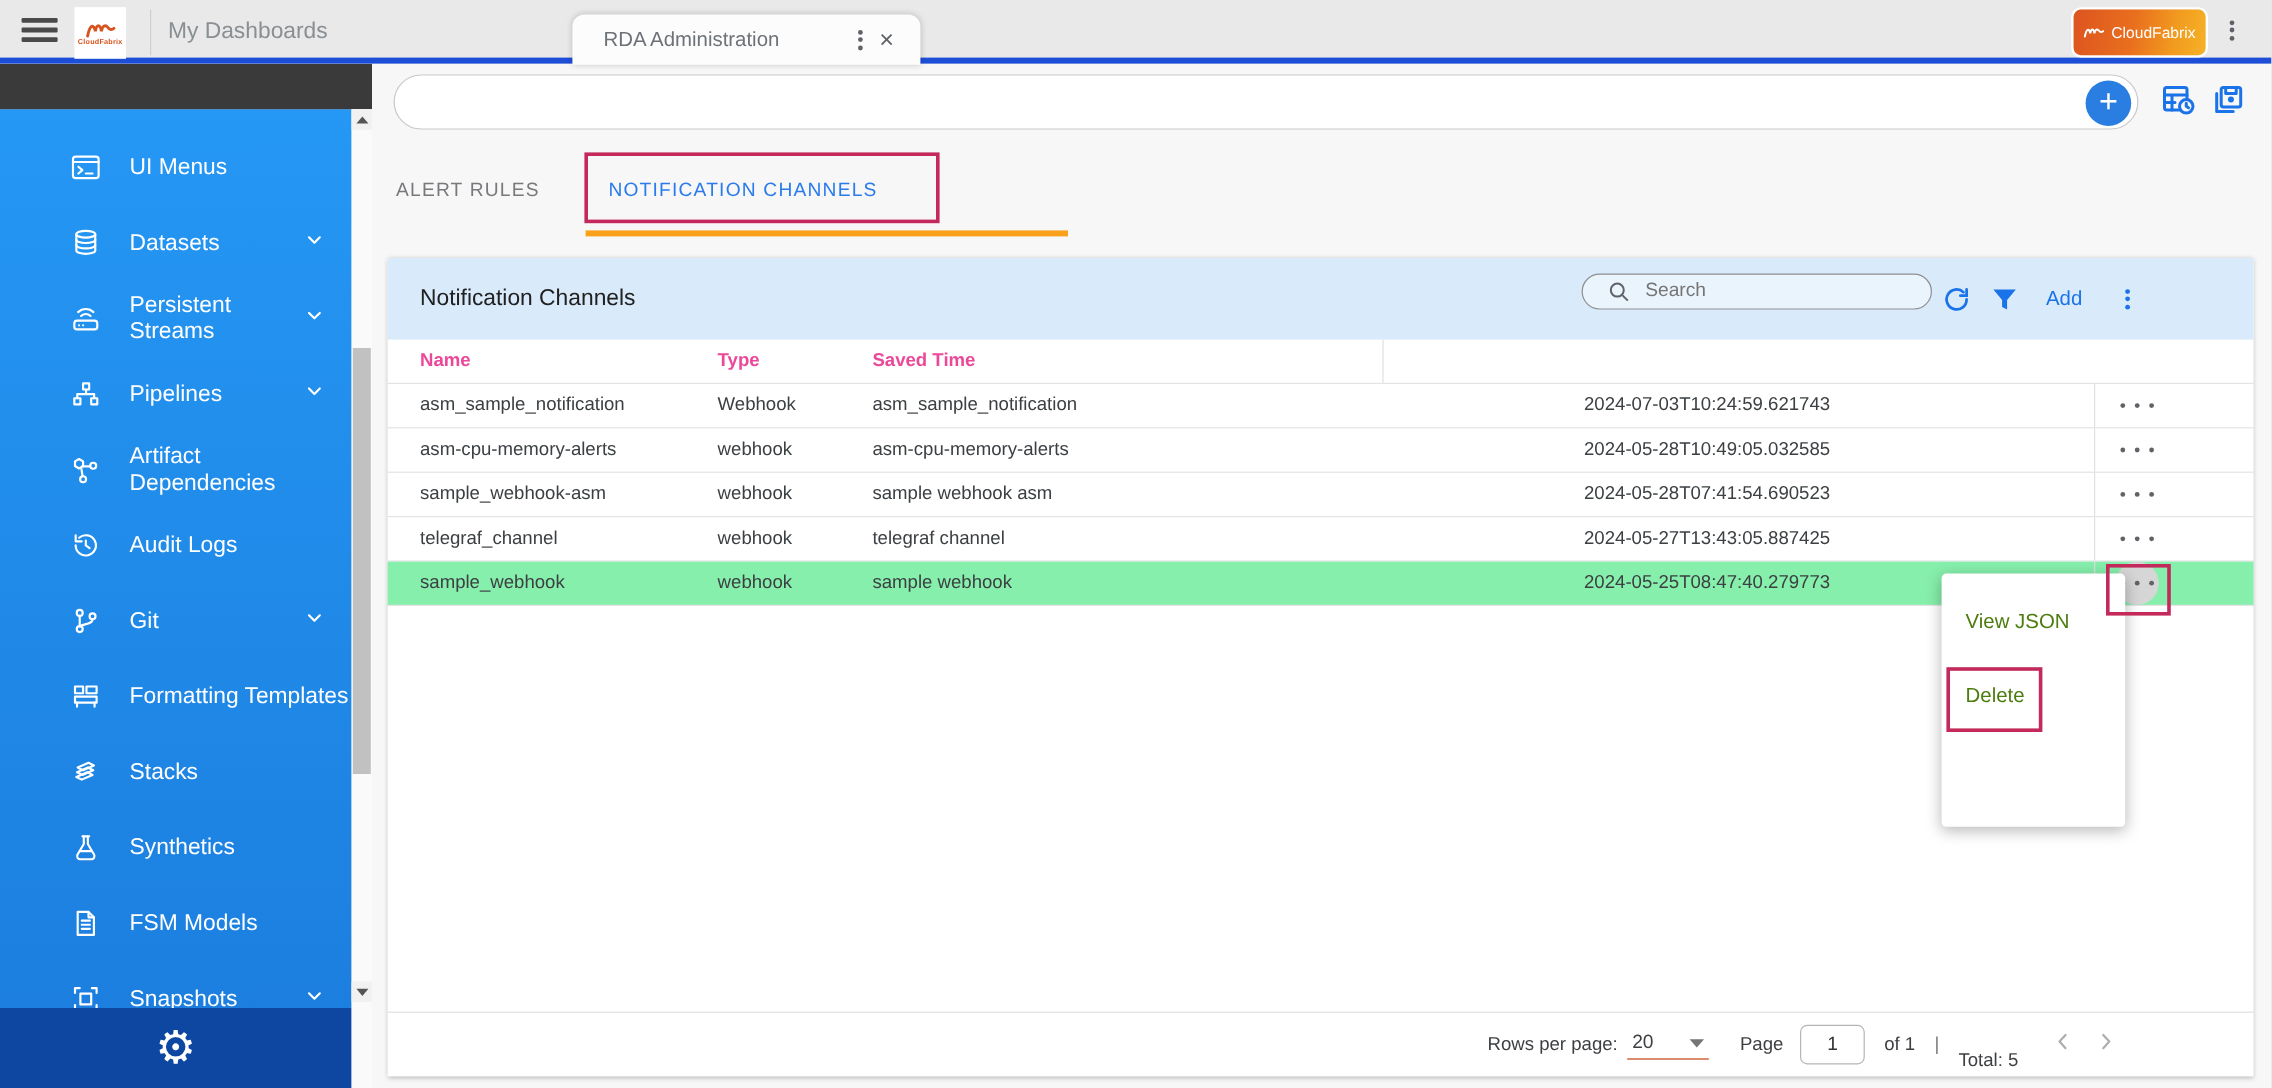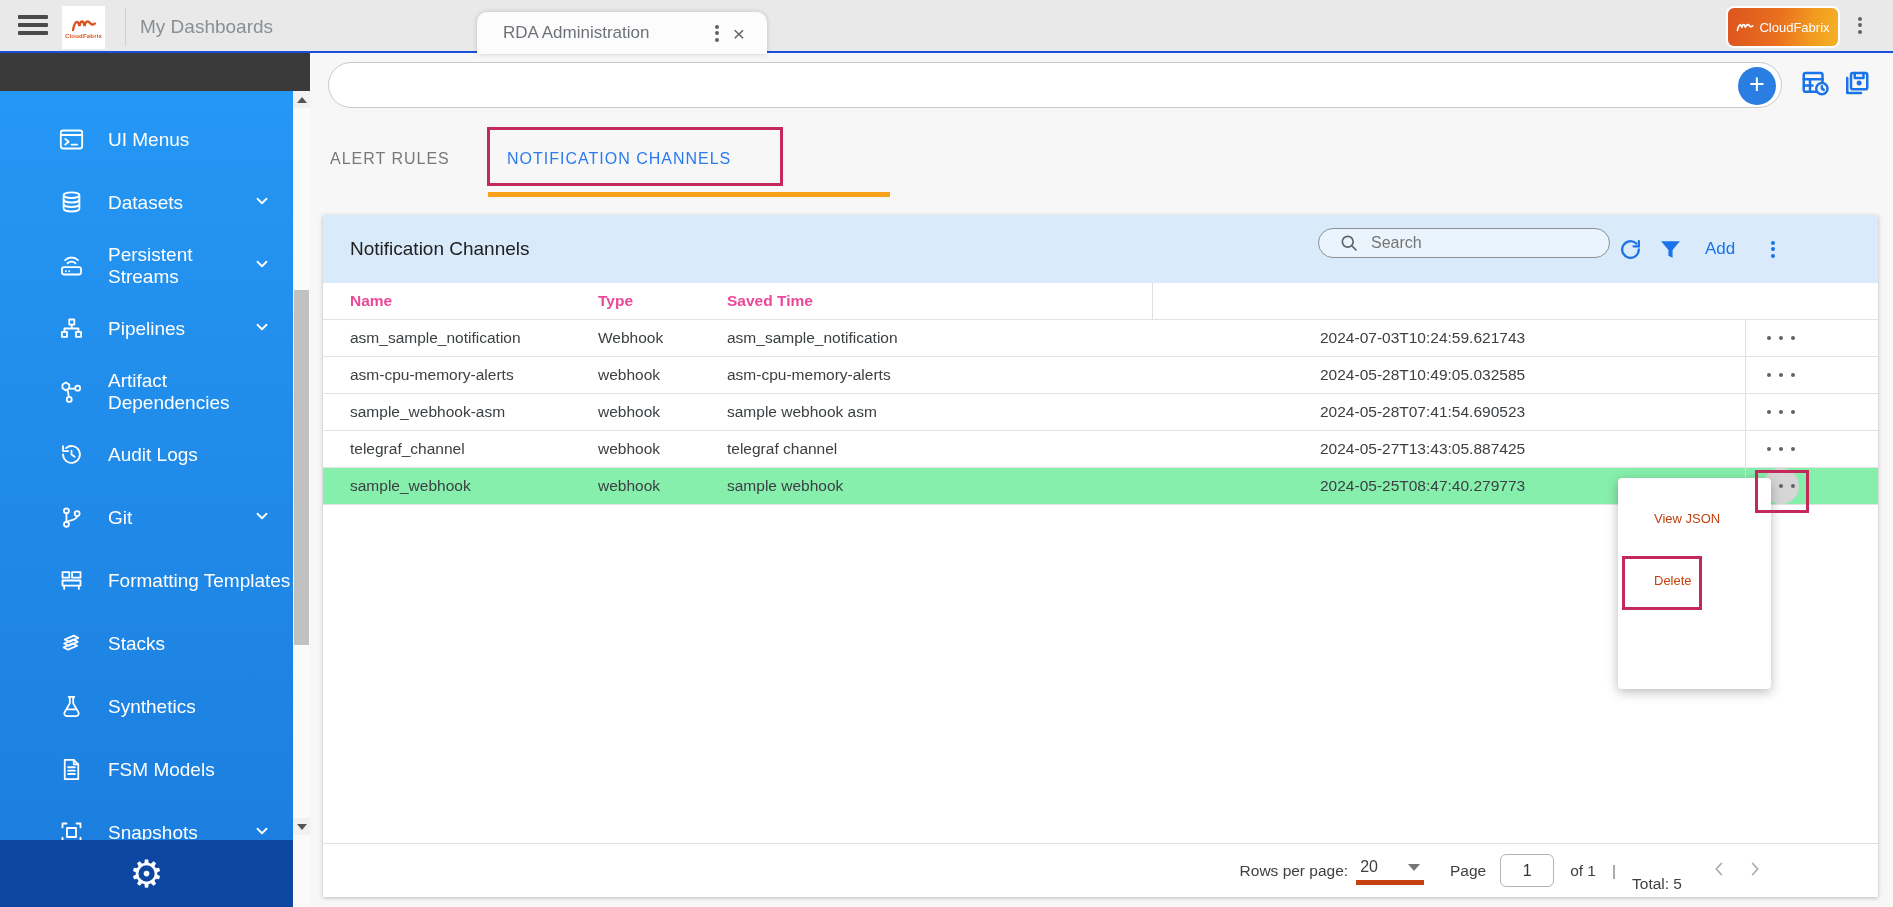--- a/index.html
+++ b/index.html
@@ -1,21 +1,21 @@
 <!DOCTYPE html>
 <html><head>
 <meta charset="utf-8">
 <style>
   * { margin:0; padding:0; box-sizing:border-box; }
   html,body { background:#d7d7d7; }
   body { font-family:"Liberation Sans", sans-serif; }
   .screen { position:relative; width:1893px; height:907px; background:#f4f4f4; overflow:hidden; }
 
   
-  .topbar { position:absolute; left:0; top:0; width:1893px; height:53px; background:#e9e9e9; border-bottom:2px solid #1d4ed8; z-index:5; }
+  .topbar { position:absolute; left:0; top:0; width:1893px; height:53px; background:#e9e9e9; border-bottom:5px solid #1d4ed8; z-index:5; }
   .hamburger { position:absolute; left:18px; top:15px; width:30px; height:22px; cursor:pointer; }
   .hamburger i { display:block; height:4px; background:#4a4a4a; border-radius:1px; margin-bottom:4px; }
   .logo-tile { position:absolute; left:62px; top:6px; width:43px; height:43px; background:#fff; display:flex; flex-direction:column; align-items:center; justify-content:center; }
   .logo-tile svg { width:26px; height:16px; }
   .logo-caption { font-size:6px; color:#d9531e; font-weight:bold; letter-spacing:.2px; }
   .topbar-sep { position:absolute; left:125px; top:8px; width:1px; height:38px; background:#cfcfcf; }
   .dash-label { position:absolute; left:140px; top:0; height:53px; display:flex; align-items:center; font-size:19px; color:#8a8f94; }
   .browser-tab { position:absolute; left:477px; top:12px; width:290px; height:42px; background:#fcfcfc; border-radius:10px 10px 0 0; box-shadow:0 0 5px rgba(0,0,0,.18); display:flex; align-items:center; }
   .browser-tab .tab-title { padding-left:26px; font-size:17px; color:#6d7278; flex:1; }
   .tab-kebab { color:#5f6368; margin-right:14px; cursor:pointer; }
@@ -82,34 +82,34 @@
   .col-type { width:129px; }
   .col-desc { width:593px; }
   .col-saved { width:425px; }
   .col-actions { flex:1; align-self:stretch; border-left:1px solid #e0e0e0; display:flex; align-items:center; }
   .row-kebab { margin-left:17px; width:36px; height:36px; border-radius:50%; display:flex; align-items:center; justify-content:center; color:#5f6368; cursor:pointer; }
   .tbl-row.highlight { background:#86efac; }
   .tbl-row.highlight .row-kebab { background:#d6d6d6; }
   .tbl-filler { flex:1; }
 
   .pagination { flex:0 0 54px; border-top:1px solid #e0e0e0; display:flex; align-items:center; justify-content:flex-end; padding-right:112px; font-size:15.5px; color:#3d3f42; }
-  .rpp-select { display:flex; align-items:center; border-bottom:5px solid #c2410c; padding:2px 4px 4px 4px; margin-left:8px; cursor:pointer; font-size:16px; gap:30px; }
+  .rpp-select { display:flex; align-items:center; border-bottom:1px solid #c2410c; padding:2px 4px 4px 4px; margin-left:8px; cursor:pointer; font-size:16px; gap:30px; }
   .rpp-caret { width:0; height:0; border-left:6px solid transparent; border-right:6px solid transparent; border-top:7px solid #757575; }
   .page-word { margin-left:26px; }
   .page-input { margin-left:14px; width:54px; height:33px; border:1px solid #b5b5b5; border-radius:6px; text-align:center; font-size:16px; color:#333; outline:none; font-family:"Liberation Sans",sans-serif; }
   .of-label { margin-left:16px; }
   .sep-bar { margin-left:16px; color:#7a7a7a; }
   .total-label { margin-left:16px;margin-top:26px; }
   .pg-nav { margin-left:26px; cursor:default; }
   .pg-nav svg { width:22px; height:22px; stroke:#adadad; stroke-width:2; fill:none; stroke-linecap:round; stroke-linejoin:round; }
   .pg-nav.next { margin-left:14px; }
 
   
   .context-menu { position:absolute; left:1618px; top:478px; width:153px; height:211px; background:#fff; border-radius:4px; box-shadow:0 3px 12px rgba(0,0,0,.28); z-index:50; padding-top:9px; }
-  .menu-item { height:62px; display:flex; align-items:center; padding-left:36px; font-size:13px; color:#c2410c; cursor:pointer; }
+  .menu-item { height:62px; display:flex; align-items:center; padding-left:20px; font-size:17px; color:#4d7c0f; cursor:pointer; }
 
   
   .anno { position:absolute; border:3px solid #c32a5b; z-index:100; pointer-events:none; }
   .anno-tab { left:487px; top:127px; width:296px; height:59px; }
   .anno-kebab { left:1755px; top:470px; width:54px; height:43px; }
   .anno-edit { left:1622px; top:556px; width:80px; height:54px; }
 </style>
 </head>
 <body>
 

